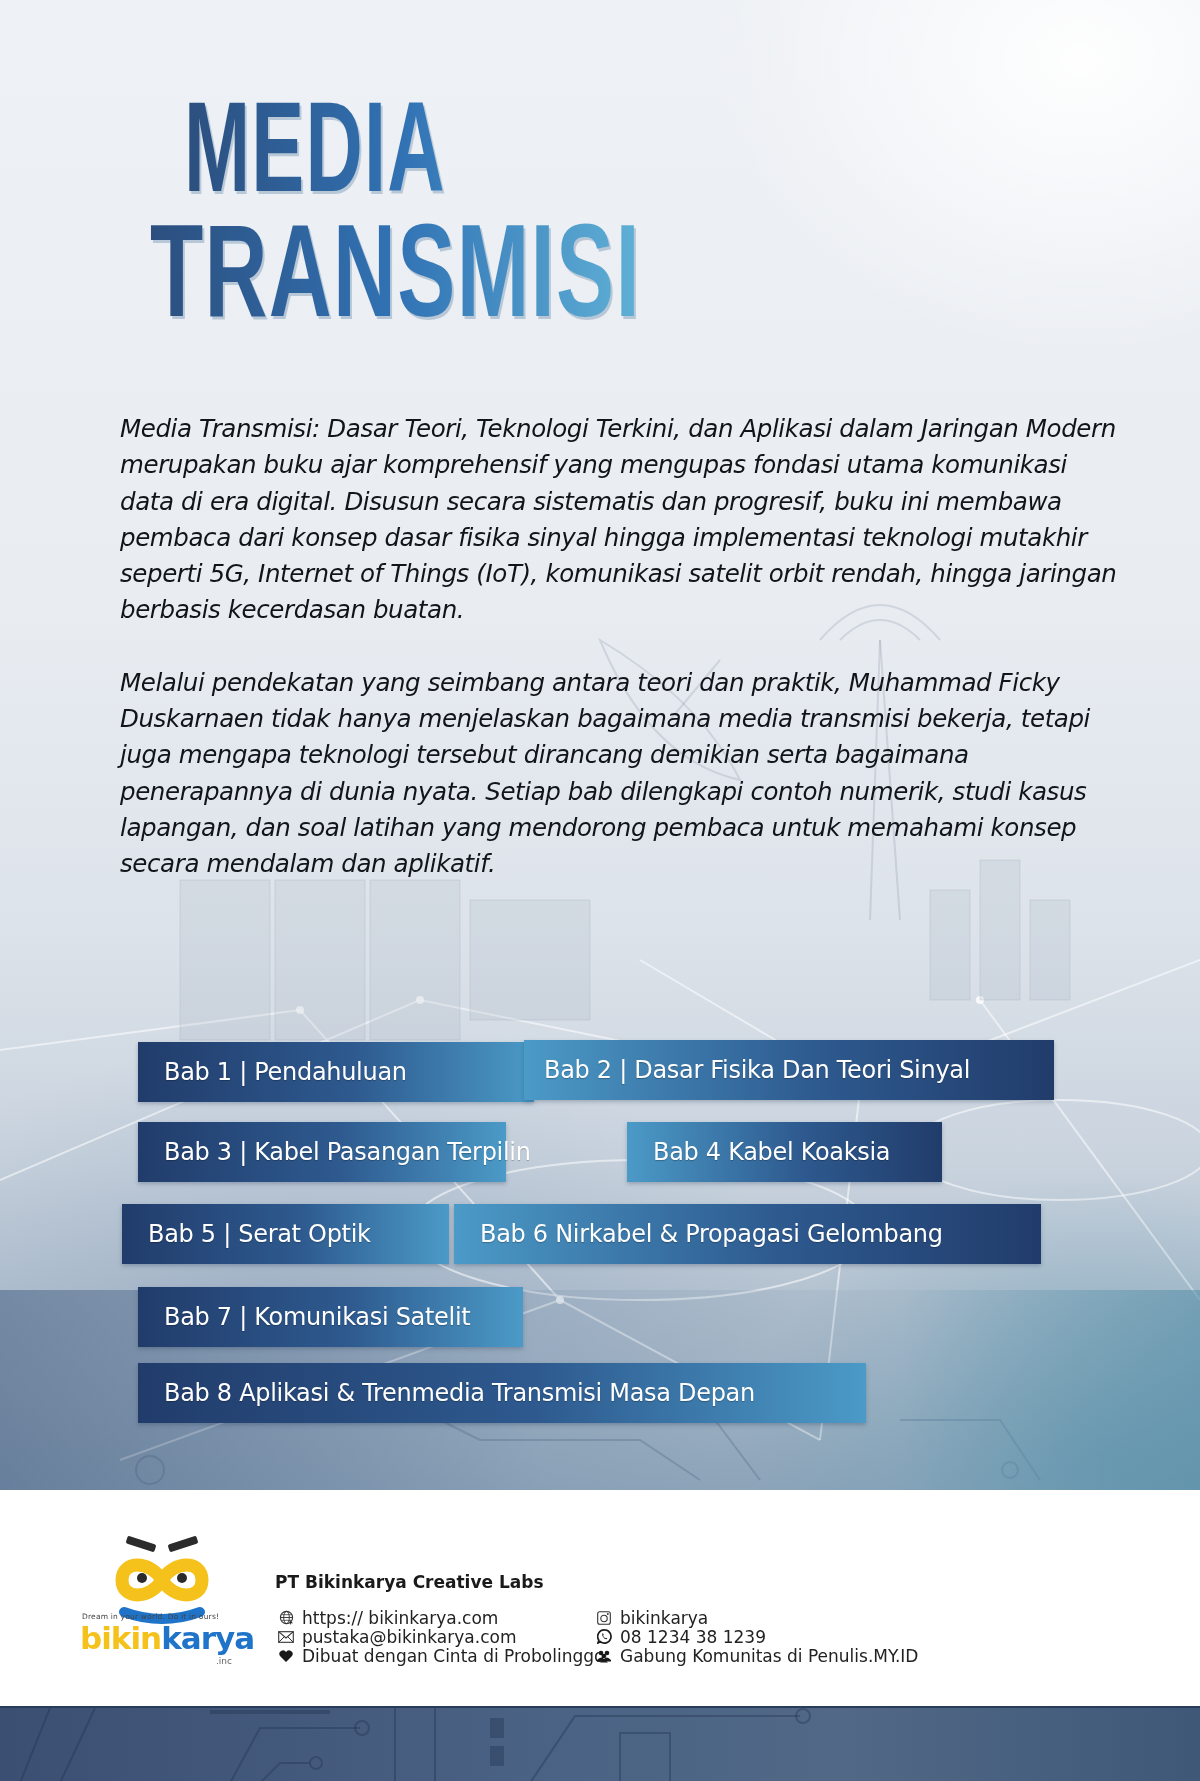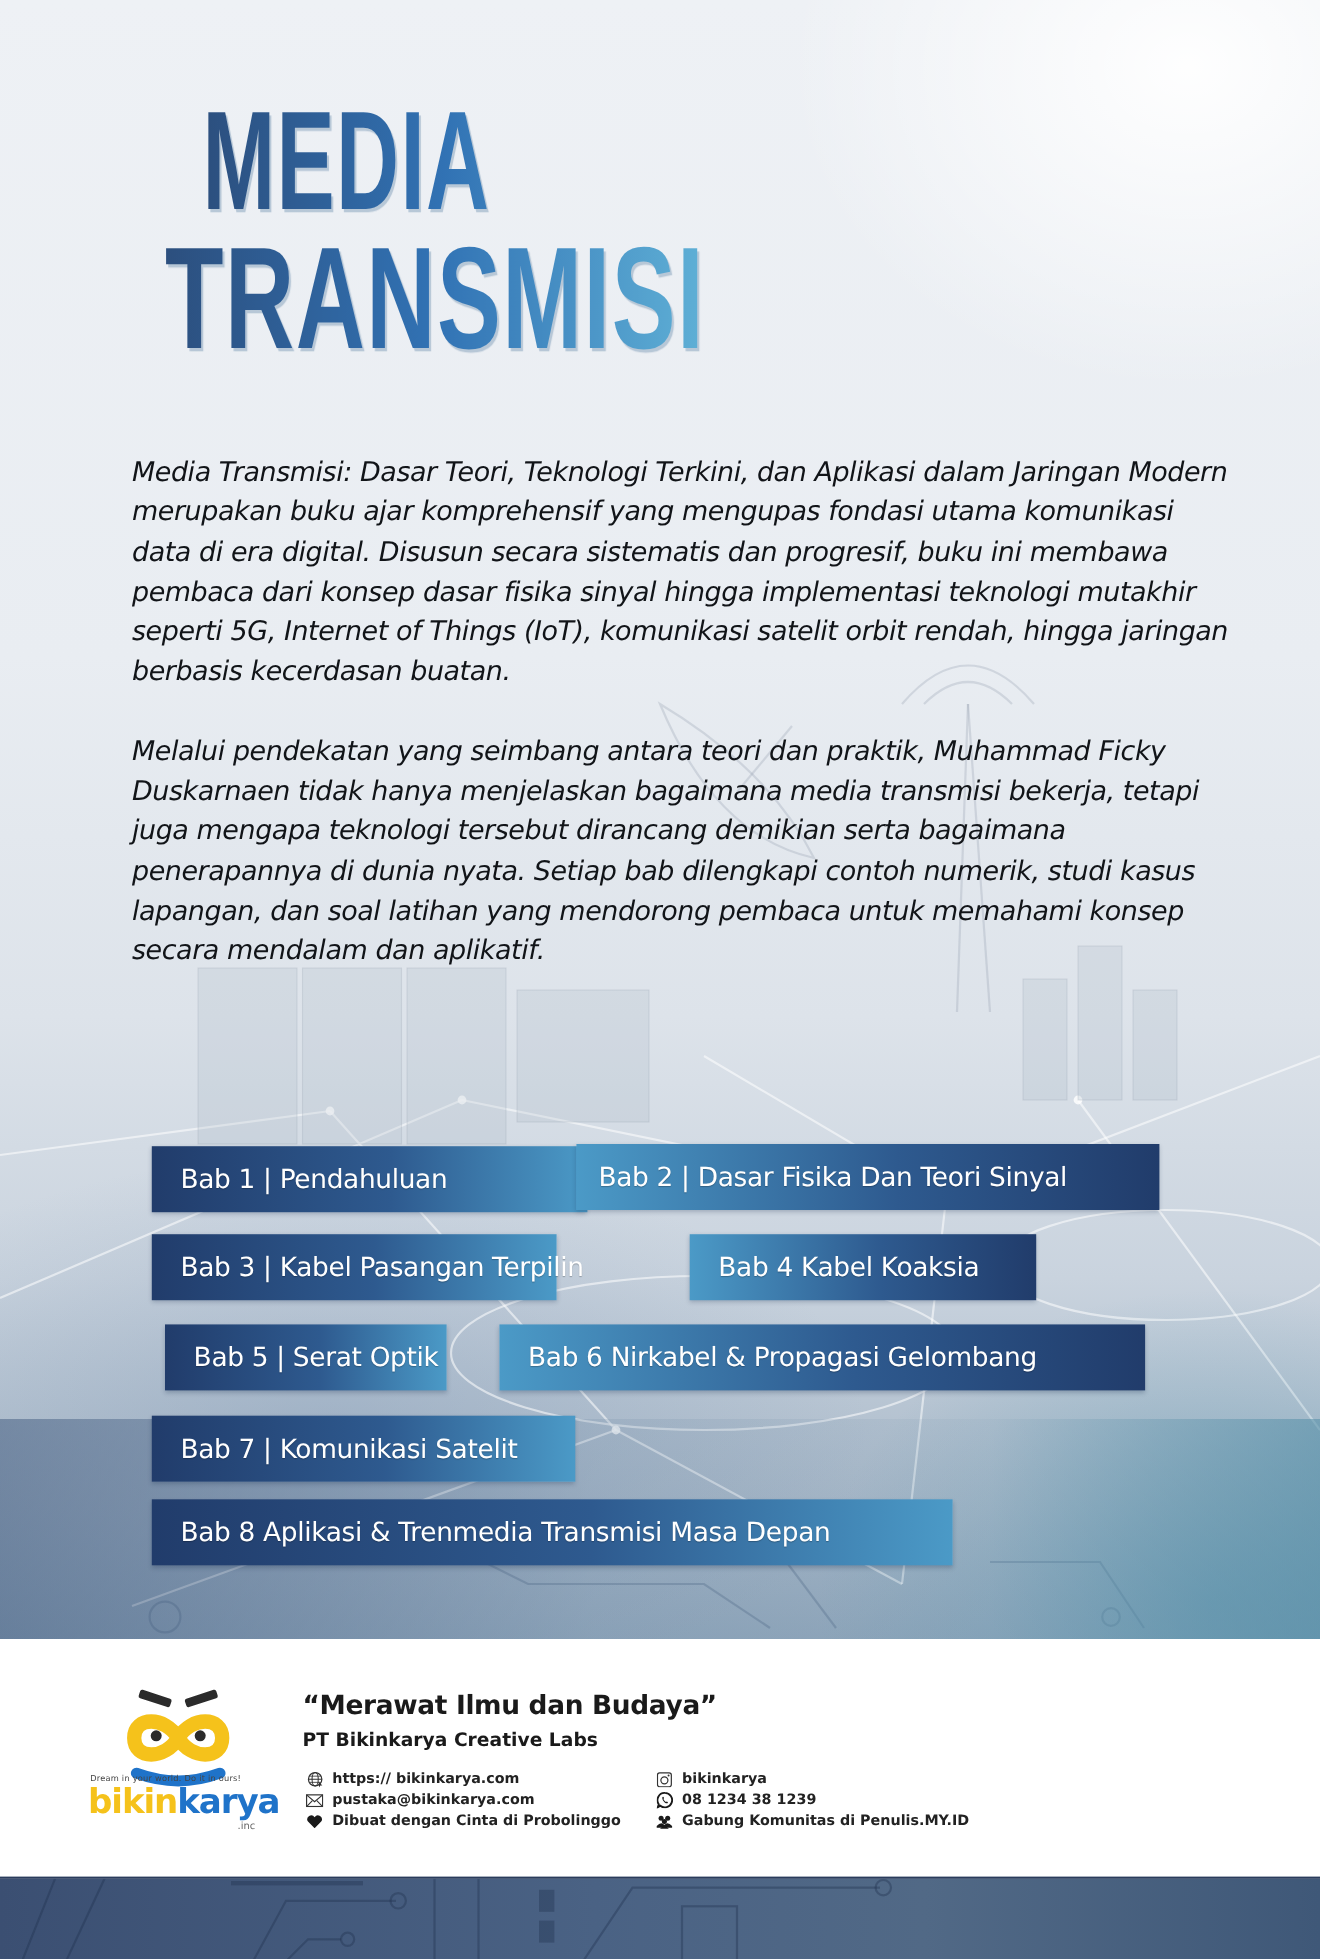--- a/index.html
+++ b/index.html
@@ -102,21 +102,21 @@
     .slogan {
       position: absolute; left: 275px; top: 46px;
       font-family: "DejaVu Sans", sans-serif; font-weight: 700;
       font-size: 24px; color: #1a1a1a; letter-spacing: -0.3px; white-space: nowrap;
     }
     .company {
       position: absolute; left: 275px; top: 82px;
       font-family: "DejaVu Sans", sans-serif; font-weight: 700;
       font-size: 17px; color: #1a1a1a; white-space: nowrap;
     }
-    .contacts { position: absolute; top: 118px; font-size: 13px; color: #222; font-weight: bold; }
+    .contacts { position: absolute; top: 118px; font-size: 17px; color: #222; }
     .contacts.left { left: 278px; }
     .contacts.right { left: 596px; }
     .contact-row { display: flex; align-items: center; height: 19px; white-space: nowrap; }
     .contact-row .ic { width: 16px; height: 16px; margin-right: 8px; display: inline-flex; align-items: center; justify-content: center; }
     .contact-row .ic svg { display: block; }
 
     .band {
       position: absolute; left: 0; top: 1706px; width: 1200px; height: 75px;
       background: linear-gradient(90deg, #3b4f72 0%, #4a6284 45%, #516986 70%, #3f5878 100%);
       border-top: 2px solid #2a3c5c;
@@ -190,21 +190,21 @@
 
 <div class="desc">
   <p>Media Transmisi: Dasar Teori, Teknologi Terkini, dan Aplikasi dalam Jaringan Modern merupakan buku ajar komprehensif yang mengupas fondasi utama komunikasi data di era digital. Disusun secara sistematis dan progresif, buku ini membawa pembaca dari konsep dasar fisika sinyal hingga implementasi teknologi mutakhir seperti 5G, Internet of Things (IoT), komunikasi satelit orbit rendah, hingga jaringan berbasis kecerdasan buatan.</p>
   <p>Melalui pendekatan yang seimbang antara teori dan praktik, Muhammad Ficky Duskarnaen tidak hanya menjelaskan bagaimana media transmisi bekerja, tetapi juga mengapa teknologi tersebut dirancang demikian serta bagaimana penerapannya di dunia nyata. Setiap bab dilengkapi contoh numerik, studi kasus lapangan, dan soal latihan yang mendorong pembaca untuk memahami konsep secara mendalam dan aplikatif.</p>
 </div>
 
 <div class="badge dark-left" style="left:138px; top:1042px; width:396px;">Bab 1 | Pendahuluan</div>
 <div class="badge light-left" style="left:524px; top:1040px; width:530px;padding-left:20px;">Bab 2 | Dasar Fisika Dan Teori Sinyal</div>
 <div class="badge dark-left" style="left:138px; top:1122px; width:368px;">Bab 3 | Kabel Pasangan Terpilin</div>
 <div class="badge light-left" style="left:627px; top:1122px; width:315px;">Bab 4 Kabel Koaksia</div>
-<div class="badge dark-left" style="left:150px; top:1204px; width:256px;">Bab 5 | Serat Optik</div>
+<div class="badge dark-left" style="left:122px; top:1204px; width:327px;">Bab 5 | Serat Optik</div>
 <div class="badge light-left" style="left:454px; top:1204px; width:587px;">Bab 6 Nirkabel &amp; Propagasi Gelombang</div>
 <div class="badge dark-left" style="left:138px; top:1287px; width:385px;">Bab 7 | Komunikasi Satelit</div>
 <div class="badge dark-left" style="left:138px; top:1363px; width:728px;">Bab 8 Aplikasi &amp; Trenmedia Transmisi Masa Depan</div>
 
 <div class="footer">
   <svg class="logo" viewBox="0 0 165 150">
 
     <rect x="46" y="20" width="30" height="8" rx="2" fill="#2b2b2b" transform="rotate(18 61 24)"></rect>
     <rect x="88" y="20" width="30" height="8" rx="2" fill="#2b2b2b" transform="rotate(-18 103 24)"></rect>
 
@@ -213,21 +213,20 @@
     <circle cx="102" cy="58" r="5" fill="#2b2b2b"></circle>
 
     <path d="M44 92 Q82 106 120 92" fill="none" stroke="#1f73c9" stroke-width="10" stroke-linecap="round"></path>
   </svg>
   <div class="logo-tag">Dream in your world. Do it in ours!</div>
   <div class="logo-word">
     <span class="w1">bikin</span><span class="w2">karya</span>
   </div>
   <div class="logo-inc">.inc</div>
 
-  <div class="slogan">“Merawat Ilmu dan Budaya”</div>
   <div class="company">PT Bikinkarya Creative Labs</div>
 
   <div class="contacts left">
     <div class="contact-row">
       <span class="ic">
         <svg width="15" height="15" viewBox="0 0 16 16">
             <circle cx="8" cy="8" r="6.5" fill="none" stroke="#333" stroke-width="1.2"></circle>
             <ellipse cx="8" cy="8" rx="3" ry="6.5" fill="none" stroke="#333" stroke-width="1"></ellipse>
             <line x1="1.5" y1="8" x2="14.5" y2="8" stroke="#333"></line>
             <line x1="2.5" y1="5" x2="13.5" y2="5" stroke="#333" stroke-width="0.8"></line>

